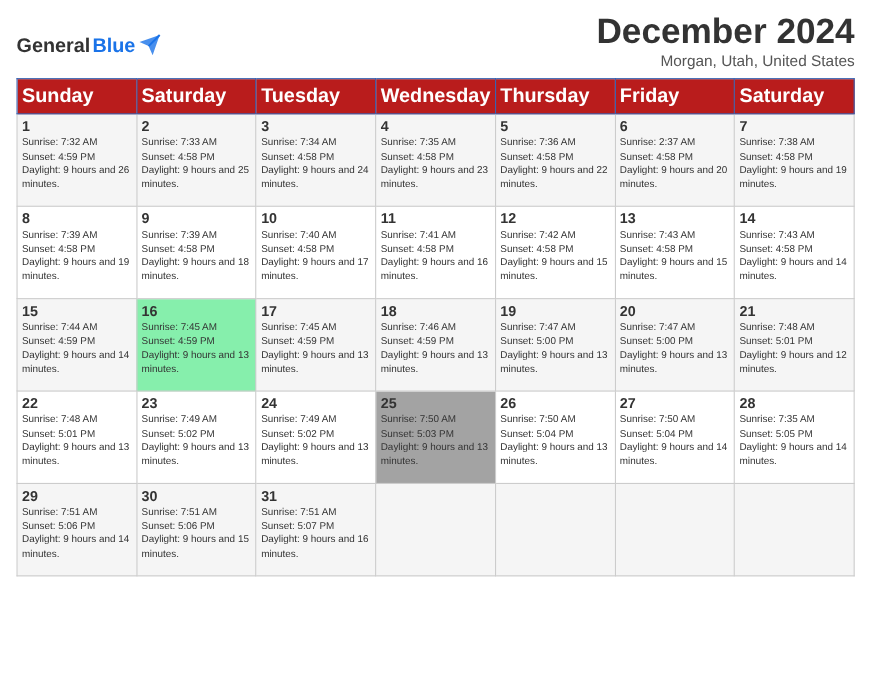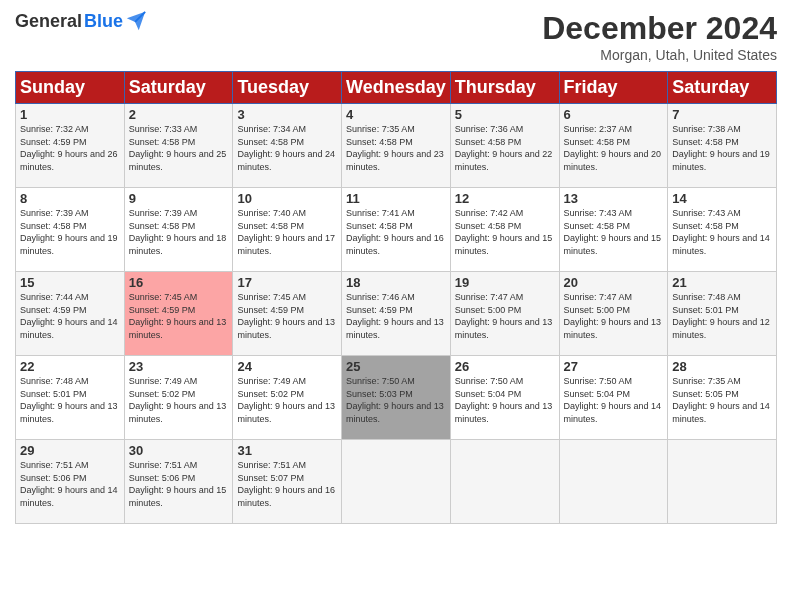--- a/index.html
+++ b/index.html
@@ -18,20 +18,21 @@
     .header-row {
       display: flex;
       justify-content: space-between;
       align-items: flex-start;
       margin-bottom: 8px;
     }
     .logo {
       display: flex;
       align-items: flex-end;
       gap: 4px;
+      margin-top: 20px;
     }
     .title-section {
       text-align: right;
     }
     .calendar-title {
       font-size: 32px;
       font-weight: bold;
       color: #333;
     }
     .calendar-subtitle {
@@ -218,21 +219,21 @@
           </td>
         </tr>
         <tr>
           <td style="background-color: rgb(245, 245, 245);">
             <span class="day-number">15</span>
             <div class="day-info">Sunrise: 7:44 AM
 Sunset: 4:59 PM
 Daylight: 9 hours
 and 14 minutes.</div>
           </td>
-          <td style="background-color: #fca5a5;">
+          <td style="background-color: #86efac;">
             <span class="day-number">16</span>
             <div class="day-info">Sunrise: 7:45 AM
 Sunset: 4:59 PM
 Daylight: 9 hours
 and 13 minutes.</div>
           </td>
           <td style="background-color: rgb(245, 245, 245);">
             <span class="day-number">17</span>
             <div class="day-info">Sunrise: 7:45 AM
 Sunset: 4:59 PM

